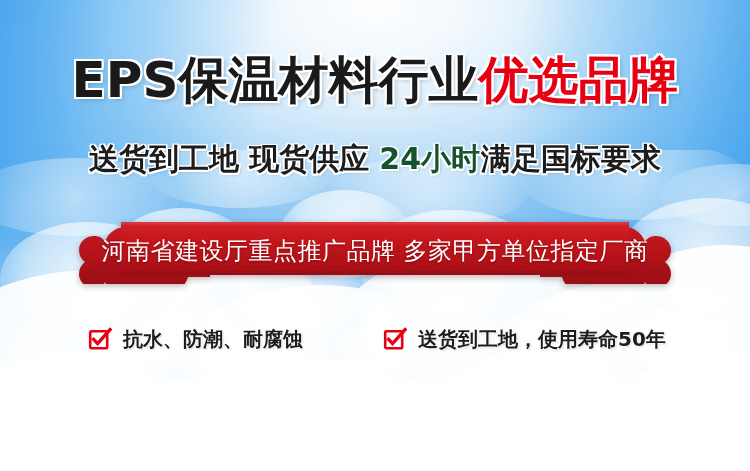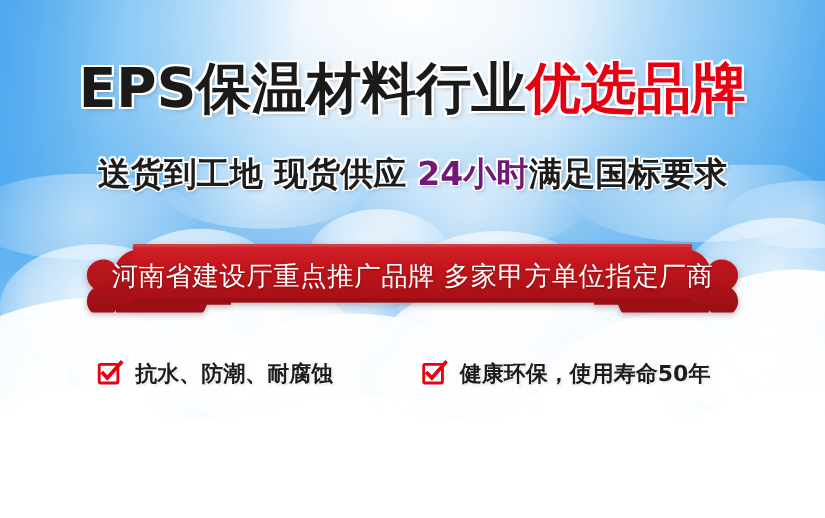--- a/index.html
+++ b/index.html
@@ -134,21 +134,21 @@
     font-size: 30px;
     line-height: 40px;
     font-weight: 700;
     white-space: nowrap;
     color: #1c1c1c;
     text-shadow:
        1.5px 0 0 #fff, -1.5px 0 0 #fff, 0 1.5px 0 #fff, 0 -1.5px 0 #fff,
        1.5px 1.5px 0 #fff, -1.5px 1.5px 0 #fff, 1.5px -1.5px 0 #fff, -1.5px -1.5px 0 #fff,
        2px 2px 3px rgba(60,80,110,0.28);
   }
-  .subhead .accent { color: #701a75; }
+  .subhead .accent { color: #14532d; }
   .subhead .gap { display:inline-block; width: 10px; }
 
   
   .ribbon-wrap {
     position: absolute;
     left: 0; right: 0;
     top: 214px;
     height: 70px;
   }
   .ribbon-svg {
@@ -339,20 +339,20 @@
           </span>
           <span class="feature-label">抗水、防潮、耐腐蚀</span>
         </div>
         <div class="feature-item col2">
           <span class="check-icon">
             <svg width="24" height="24" viewBox="0 0 24 24">
               <rect x="2.2" y="4.2" width="17" height="17" rx="1.2" fill="none" stroke="#e60012" stroke-width="2.6"></rect>
               <path d="M5.6 12.4 L9.6 16.6 L22 2.6" fill="none" stroke="#e60012" stroke-width="3.4" stroke-linecap="square" stroke-linejoin="miter"></path>
             </svg>
           </span>
-          <span class="feature-label">健康环保，使用寿命50年</span>
+          <span class="feature-label">送货到工地，使用寿命50年</span>
         </div>
       </div>
 
     </div>
 
   </div>
 </div>
 
 </body></html>

